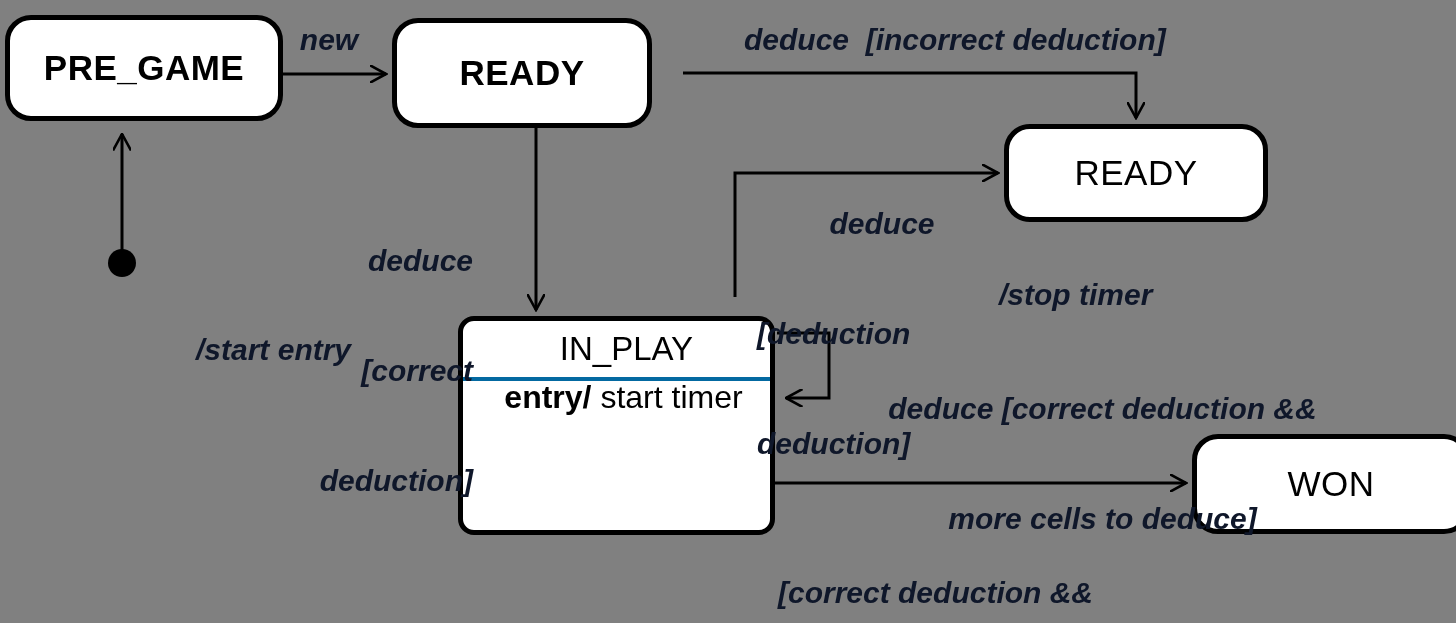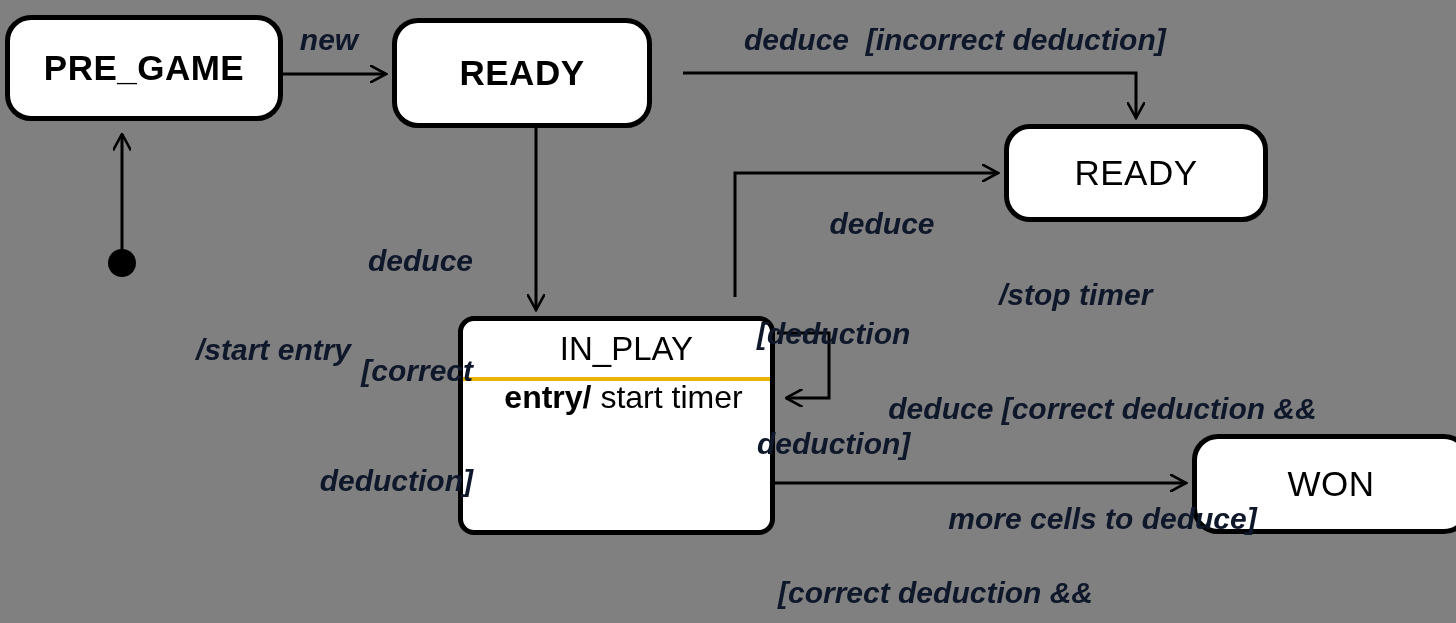--- a/index.html
+++ b/index.html
@@ -50,21 +50,21 @@
     box-sizing: border-box;
     display: flex;
     flex-direction: column;
     overflow: visible;
   }
   .composite-name {
     height: 56px;
     display: flex;
     align-items: center;
     justify-content: center;
-    border-bottom: 4px solid #eab308;
+    border-bottom: 4px solid #0369a1;
     font-size: 33px;
     color: #000;
     white-space: nowrap;
     padding-left: 20px;
   }
   .composite-body {
     flex: 1;
     display: flex;
     justify-content: center;
     padding: 0 0 0 14px;

